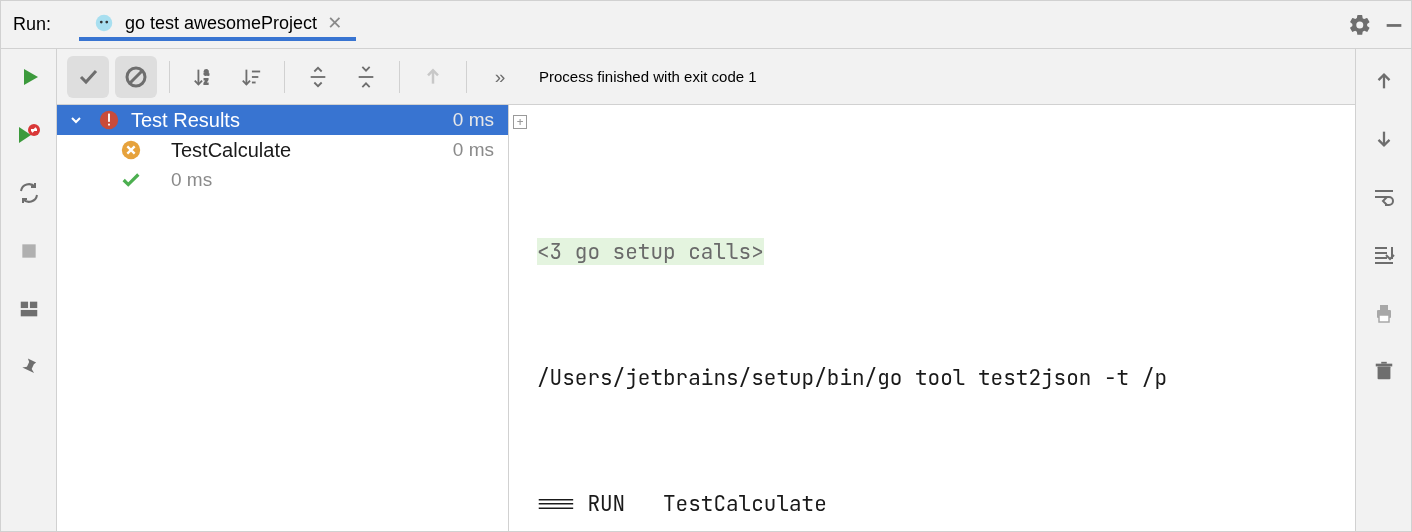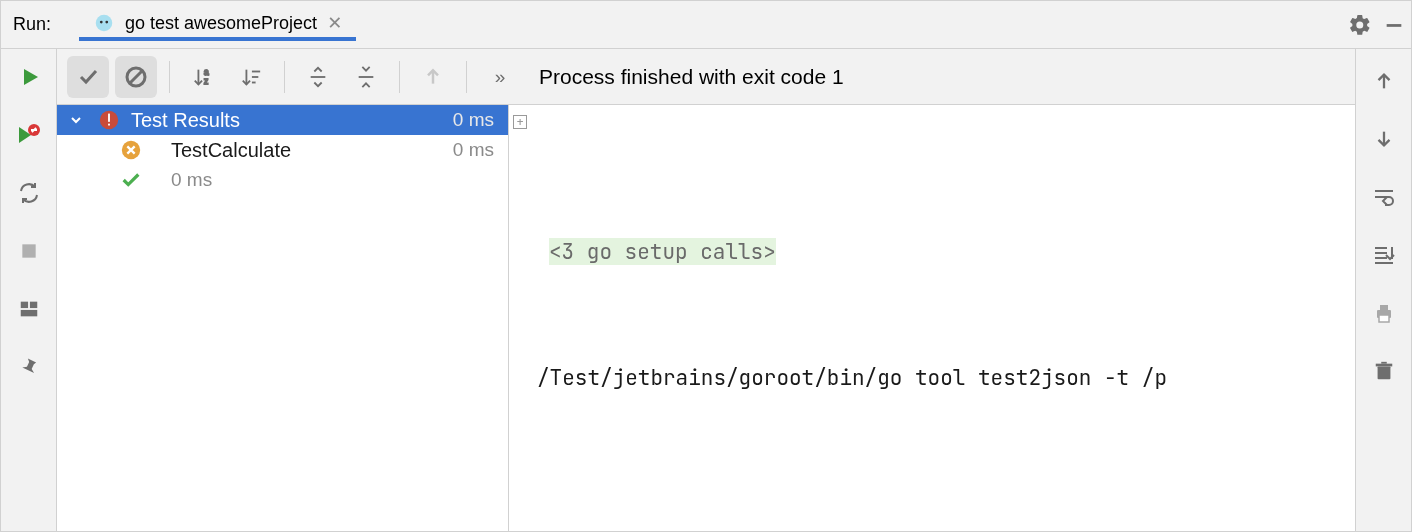--- a/index.html
+++ b/index.html
@@ -78,21 +78,21 @@
     border-bottom:1px solid var(--border);
     background:var(--bg);
   }
   .tool-btn {
     width:42px; height:42px; border-radius:6px;
     display:flex; align-items:center; justify-content:center;
     color:#6e6e6e; cursor:pointer;
   }
   .tool-btn.grey-bg { background:#dedede; }
   .tool-sep { width:1px; height:32px; background:var(--border); margin:0 6px; }
-  .toolbar-text { margin-left:12px; color:#000; font-size:21px; }
+  .toolbar-text { margin-left:12px; color:#000; font-size:15px; }
 
   .content {
     flex:1; display:flex; min-height:0;
   }
 
   .tree {
     width:452px;
     border-right:1px solid var(--border);
     background:var(--panel-bg);
     font-size:20px;
@@ -126,21 +126,21 @@
   .console-line { padding-left:22px; }
   .fold-toggle {
     position:absolute; left:4px; top:10px;
     width:14px; height:14px;
     border:1px solid #9a9a9a;
     color:#9a9a9a;
     font-size:12px; line-height:12px; text-align:center;
     cursor:pointer;
     background:#fff;
   }
-  .fold-text { background:var(--fold-green); color:#6a6a6a;margin-left:12px; }
+  .fold-text { background:var(--fold-green); color:#6a6a6a; }
 
   .right-gutter {
     width:56px;
     display:flex; flex-direction:column; align-items:center;
     padding-top:14px; gap:22px;
     border-left:1px solid var(--border);
     background:var(--bg);
   }
 
   svg { display:block; }
@@ -313,21 +313,22 @@
                 <path d="M4 12l5 5L20 6" fill="none" stroke="#4caf50" stroke-width="3.5"></path>
               </svg>
           </span>
           <span class="row-time">0 ms</span>
         </div>
       </div>
 
       <div class="console">
         <div class="fold-toggle">+</div>
         <div class="console-line"><span class="fold-text">&lt;3 go setup calls&gt;</span></div>
-        <div class="console-line">/Test/jetbrains/goroot/bin/go tool test2json -t /p</div>
+        <div class="console-line">/Users/jetbrains/setup/bin/go tool test2json -t /p</div>
+        <div class="console-line">=== RUN   TestCalculate</div>
         
         
         
         
         
         <div class="console-line"></div>
         
       </div>
     </div>
   </div>

